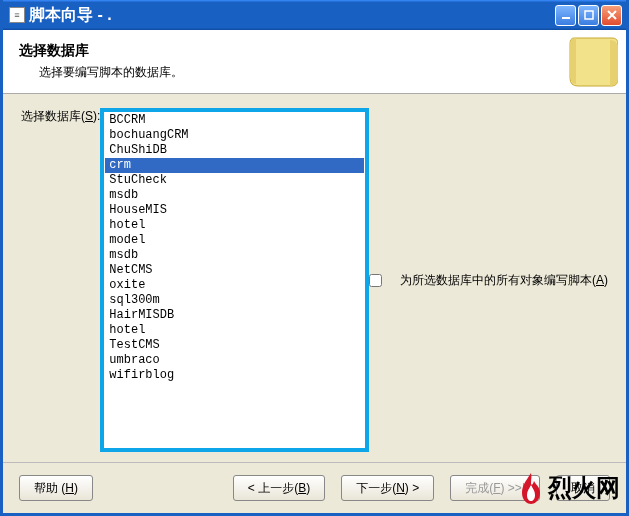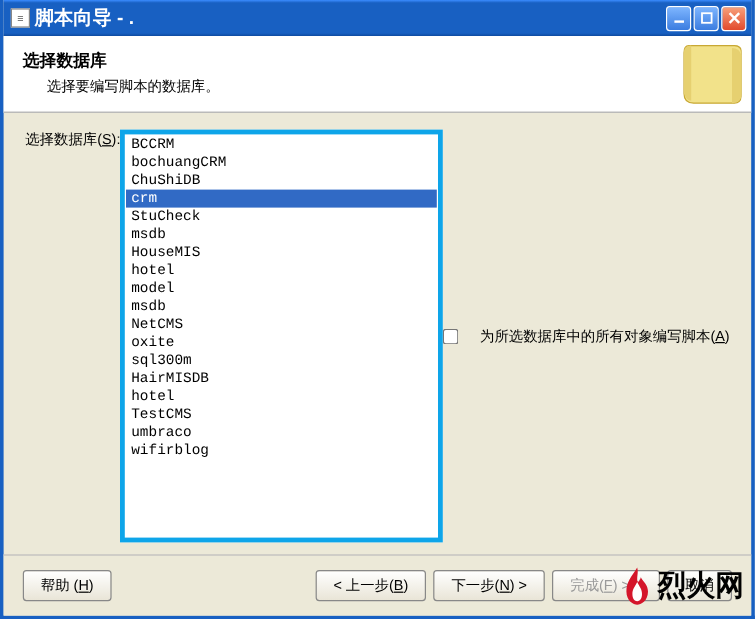--- a/index.html
+++ b/index.html
@@ -20,21 +20,21 @@
 .header-art { width: 56px; height: 56px; position: absolute; right: 8px; top: 4px; }
 .scroll-art { width: 100%; height: 100%; }
 .body { flex: 1; padding: 14px 18px 10px 18px; display: flex; overflow: hidden; }
 .list-label { margin-bottom: 6px; }
 .list-label u { text-decoration: underline; }
 .listbox { flex: 1; border: 4px solid #0ea5e9; background: #fff; overflow: auto; font-family: SimSun, "Courier New", monospace; font-size: 12px; line-height: 15px; padding: 1px; }
 .listbox .item { padding: 0 4px; white-space: nowrap; cursor: default; }
 .listbox .item.selected { background: #316ac5; color: #fff; }
 .check-row { margin-top: 1px; display: flex; align-items: center; gap: 18px; }
 .check-row input { width: 13px; height: 13px; }
-.footer { border-top: 1px solid #bbb; padding: 12px 16px; display: flex; align-items: center; gap: 6px; background: #ece9d8; position: relative; }
+.footer { border-top: 1px solid #bbb; padding: 12px 16px; display: flex; align-items: center; gap: 16px; background: #ece9d8; position: relative; }
 .btn { height: 26px; padding: 0 14px; border: 1px solid #888; background: linear-gradient(to bottom, #fff, #e9e5d7); font-size: 12px; cursor: pointer; font-family: inherit; border-radius: 3px; }
 .btn:disabled { color: #9a9a9a; cursor: default; }
 .btn u { text-decoration: underline; }
 .spacer { flex: 1; }
 .watermark { position: absolute; right: 6px; bottom: 8px; display: flex; align-items: center; pointer-events: none; }
 .watermark-text { font-size: 24px; font-weight: bold; color: #000000; font-family: Liberation Serif, serif; }
 .flame { width: 30px; height: 34px; margin-right: 2px; }
 </style>
 </head>
 <body>

